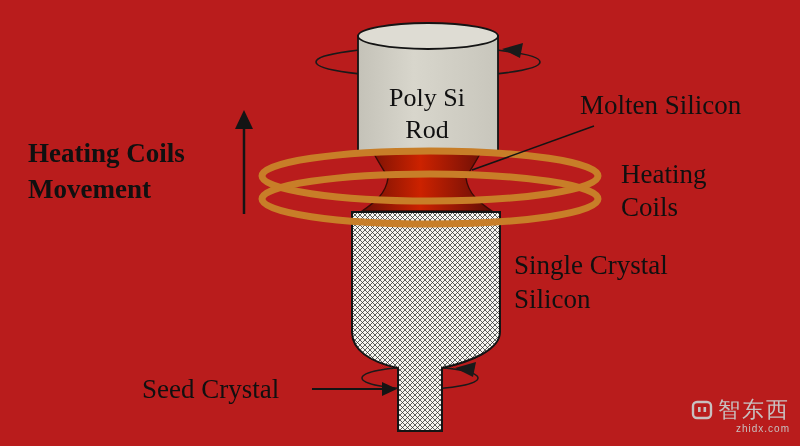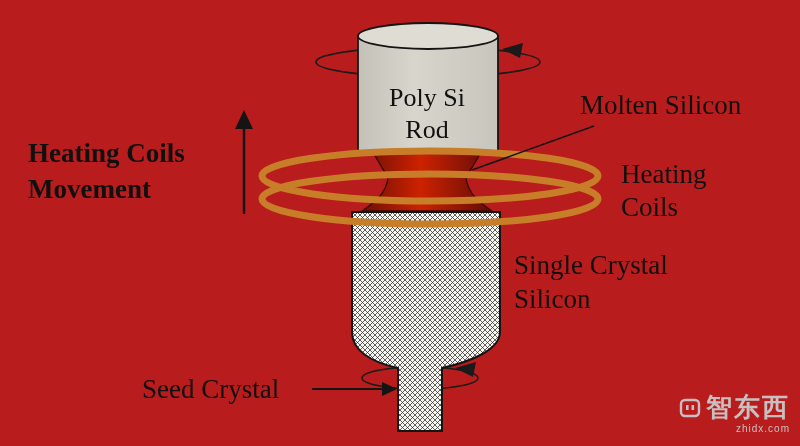--- a/index.html
+++ b/index.html
@@ -2,21 +2,21 @@
 <html><head>
 <meta charset="utf-8">
 <style>
   html,body{margin:0;padding:0;background:#ffffff;}
   #stage{position:relative;width:800px;height:446px;background:#b91c1c;overflow:hidden;
          font-family:"Liberation Serif","DejaVu Serif",serif;}
   svg text{font-family:"Liberation Serif","DejaVu Serif",serif;fill:#101010;}
   svg text.bold{font-weight:700;}
   #watermark{position:absolute;right:10px;bottom:12px;text-align:right;color:#c9c9c9;opacity:.95;}
   #watermark .row{display:flex;align-items:center;justify-content:flex-end;gap:5px;}
-  #watermark .wm-text{font-size:26px;font-weight:700;letter-spacing:2px;}
+  #watermark .wm-text{font-size:22px;font-weight:400;letter-spacing:2px;}
   #watermark .wm-sub{font-size:10px;letter-spacing:1px;margin-top:-2px;
                      font-family:"Liberation Sans","DejaVu Sans",sans-serif;text-align:right;}
 </style>
 </head>
 <body>
 
 <div id="stage">
   <svg width="800" height="446" viewBox="0 0 800 446">
     <defs>
       <pattern id="xh" width="5" height="5" patternUnits="userSpaceOnUse">

